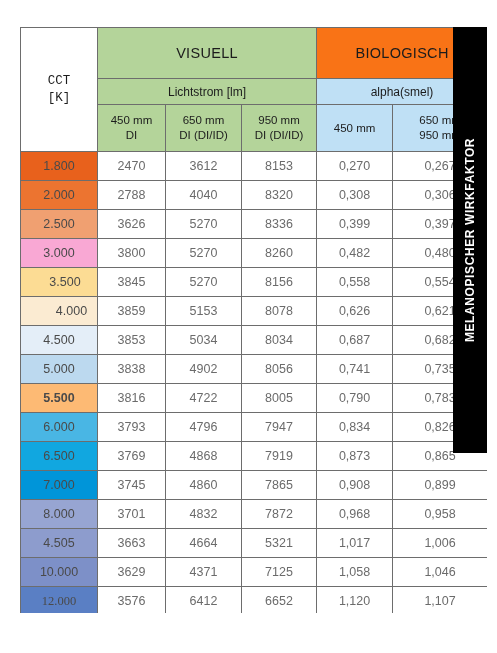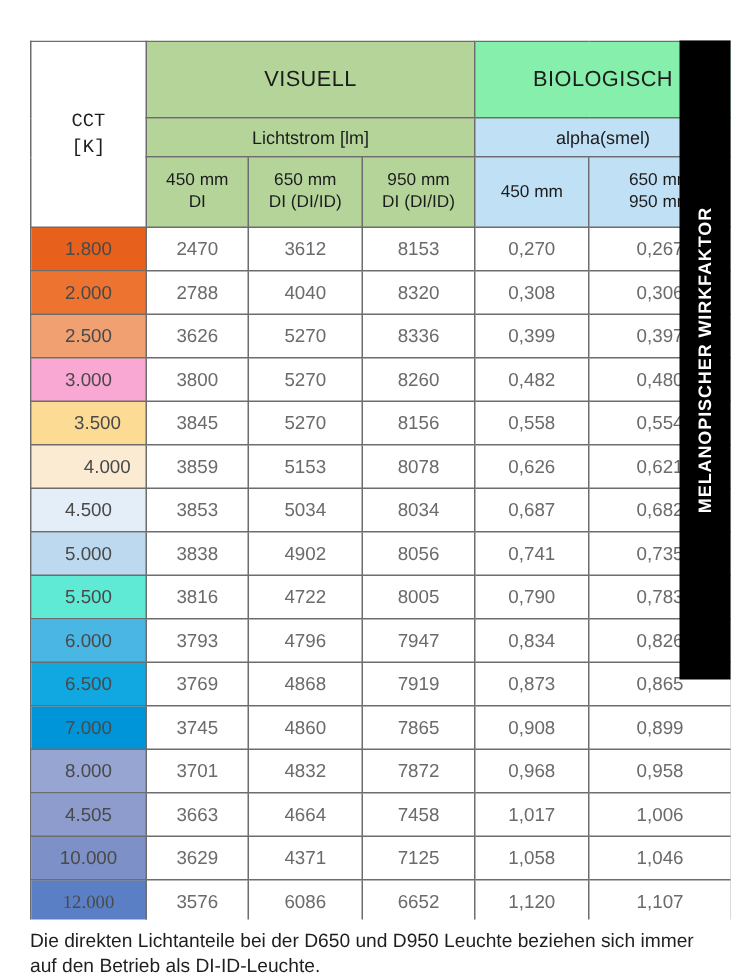--- a/index.html
+++ b/index.html
@@ -47,21 +47,21 @@
   }
   .grp-head {
     background: #b4d49a;
     font-size: 14.5px;
     font-weight: bold;
     color: #1c1c1c;
     letter-spacing: .3px;
     height: 50px;
   }
   .grp-head.bio {
-    background: #86efac;
+    background: #f97316;
   }
   .sub-head {
     background: #b4d49a;
     font-size: 12px;
     font-weight: bold;
     color: #1c1c1c;
     height: 25px;
   }
   .sub-head.bio {
     background: #bfe0f5;
@@ -242,21 +242,21 @@
           </tr>
           <tr>
             <td class="cct-cell" style="background: rgb(188, 217, 239);">5.000</td>
             <td class="val">3838</td>
             <td class="val">4902</td>
             <td class="val">8056</td>
             <td class="val">0,741</td>
             <td class="val">0,735</td>
           </tr>
           <tr>
-            <td class="cct-cell" style="background: #5eead4;">5.500</td>
+            <td class="cct-cell" style="background: #fdba74; font-weight: bold;">5.500</td>
             <td class="val">3816</td>
             <td class="val">4722</td>
             <td class="val">8005</td>
             <td class="val">0,790</td>
             <td class="val">0,783</td>
           </tr>
           <tr>
             <td class="cct-cell" style="background: rgb(73, 182, 228);">6.000</td>
             <td class="val">3793</td>
             <td class="val">4796</td>
@@ -285,43 +285,42 @@
             <td class="val">3701</td>
             <td class="val">4832</td>
             <td class="val">7872</td>
             <td class="val">0,968</td>
             <td class="val">0,958</td>
           </tr>
           <tr>
             <td class="cct-cell" style="background: rgb(141, 156, 205);">4.505</td>
             <td class="val">3663</td>
             <td class="val">4664</td>
-            <td class="val">7458</td>
+            <td class="val">5321</td>
             <td class="val">1,017</td>
             <td class="val">1,006</td>
           </tr>
           <tr>
             <td class="cct-cell" style="background: rgb(125, 144, 200);">10.000</td>
             <td class="val">3629</td>
             <td class="val">4371</td>
             <td class="val">7125</td>
             <td class="val">1,058</td>
             <td class="val">1,046</td>
           </tr>
           <tr>
             <td class="cct-cell" style="background: rgb(90, 127, 196); font-family: Liberation Serif, serif;">12.000</td>
             <td class="val">3576</td>
-            <td class="val">6086</td>
+            <td class="val">6412</td>
             <td class="val">6652</td>
             <td class="val">1,120</td>
             <td class="val">1,107</td>
           </tr>
         </tbody>
     </table>
   </div>
 
   <div id="sidebar">
     <span id="sidebar-label">MELANOPISCHER WIRKFAKTOR</span>
   </div>
 
-  <div id="footnote">Die direkten Lichtanteile bei der D650 und D950 Leuchte beziehen sich immer auf den Betrieb als DI-ID-Leuchte.</div>
 
 </div>
 
 </body></html>

